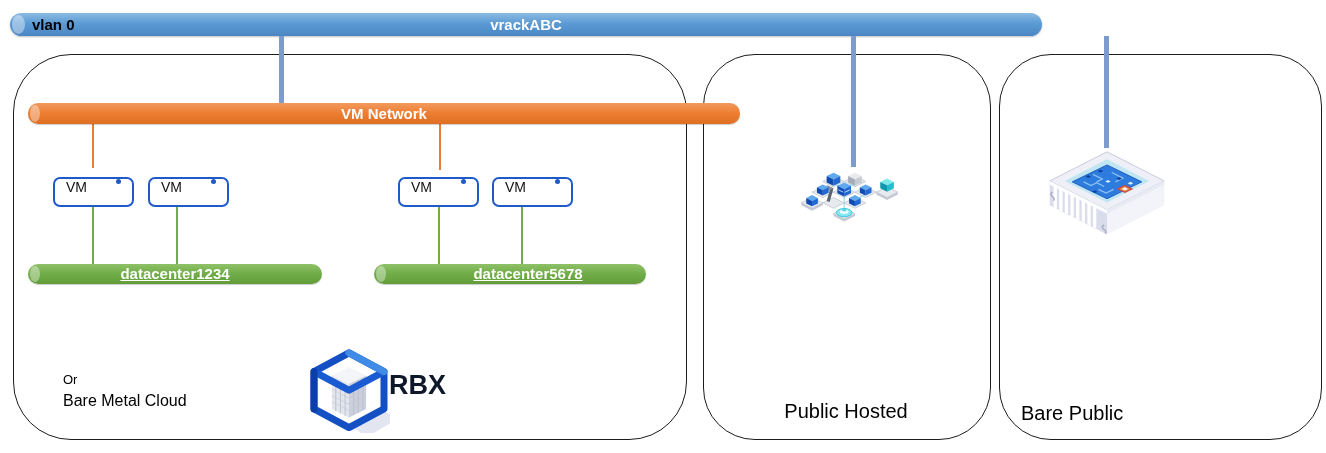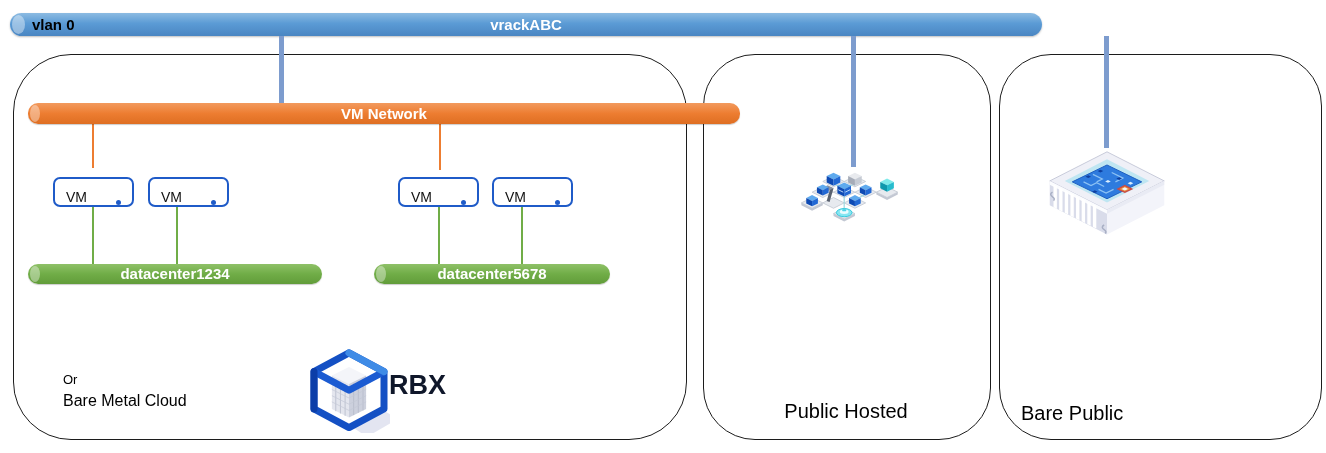--- a/index.html
+++ b/index.html
@@ -48,29 +48,29 @@
   .hbar{position:absolute;border-radius:10px;text-align:center;color:#fff;font-weight:700;
     box-shadow:0 1px 1px rgba(0,0,0,.2);}
   .hbar .cap{position:absolute;left:2px;top:2px;width:10px;border-radius:50%;
     background:rgba(255,255,255,.38);}
   .vm-network-bar{
     left:28px;top:103px;width:712px;height:21px;line-height:21px;font-size:15px;
     background:linear-gradient(180deg,#f29a5e 0%,#ED7D31 50%,#de6e22 100%);
   }
   .vm-network-bar .cap{height:17px;}
   .dc-bar{height:20px;line-height:20px;font-size:15px;top:264px;
-    background:linear-gradient(180deg,#8fc168 0%,#70AD47 50%,#619c3a 100%);}
+    background:linear-gradient(180deg,#8fc168 0%,#70AD47 50%,#619c3a 100%);text-decoration:underline;}
   .dc-bar .cap{height:16px;}
   .dc-bar-1{left:28px;width:294px;}
-  .dc-bar-2{left:374px;width:236px;}
+  .dc-bar-2{left:374px;width:236px;padding-left:36px;}
   
   .vm-box{
     position:absolute;top:177px;width:81px;height:30px;box-sizing:border-box;
     background:#fff;border:2.5px solid #1F5BC8;border-radius:7px;
-    display:flex;align-items:flex-end;justify-content:space-between;padding:0 11px;
+    display:flex;align-items:flex-start;justify-content:space-between;padding:0 11px;
     font-size:14px;color:#111;
   }
   .vm-box .dot{width:5px;height:5px;border-radius:50%;background:#1F5BC8;}
   .vm-box-1{left:53px;}
   .vm-box-2{left:148px;}
   .vm-box-3{left:398px;}
   .vm-box-4{left:492px;}
   
   .caption{position:absolute;left:63px;top:369px;line-height:1.28;}
   .caption .l1,.caption .l3{font-size:16px;}

